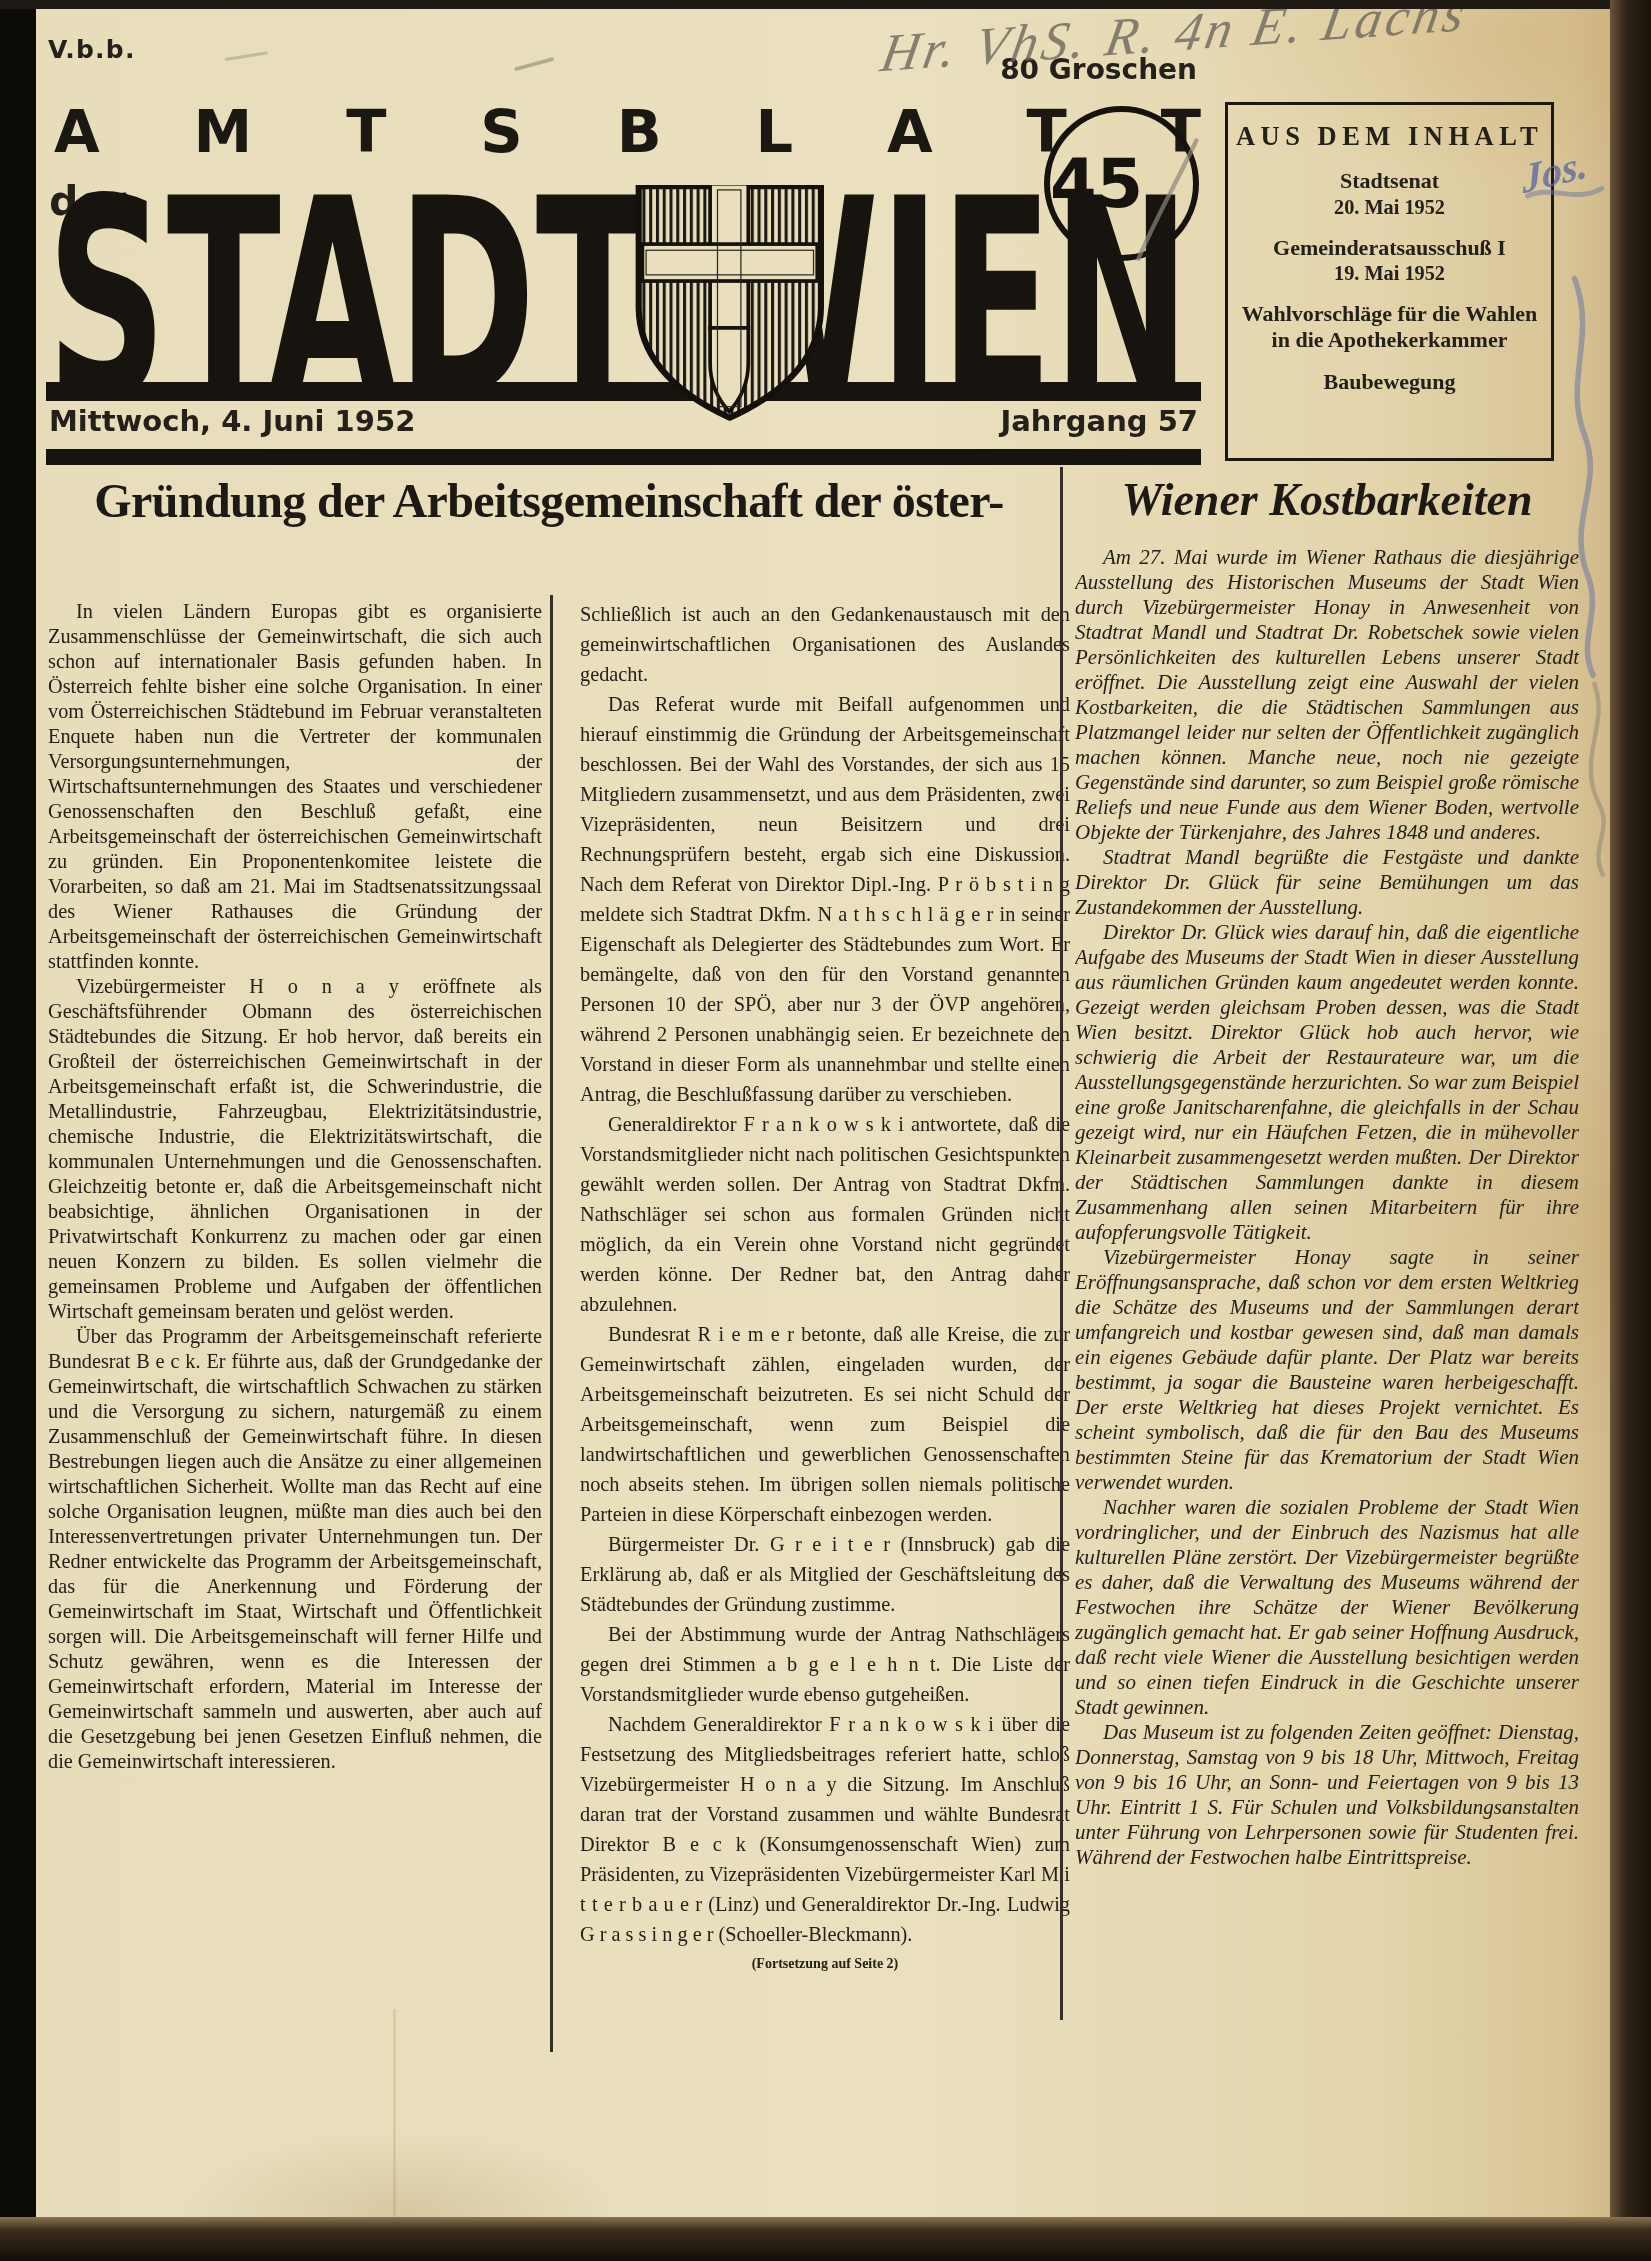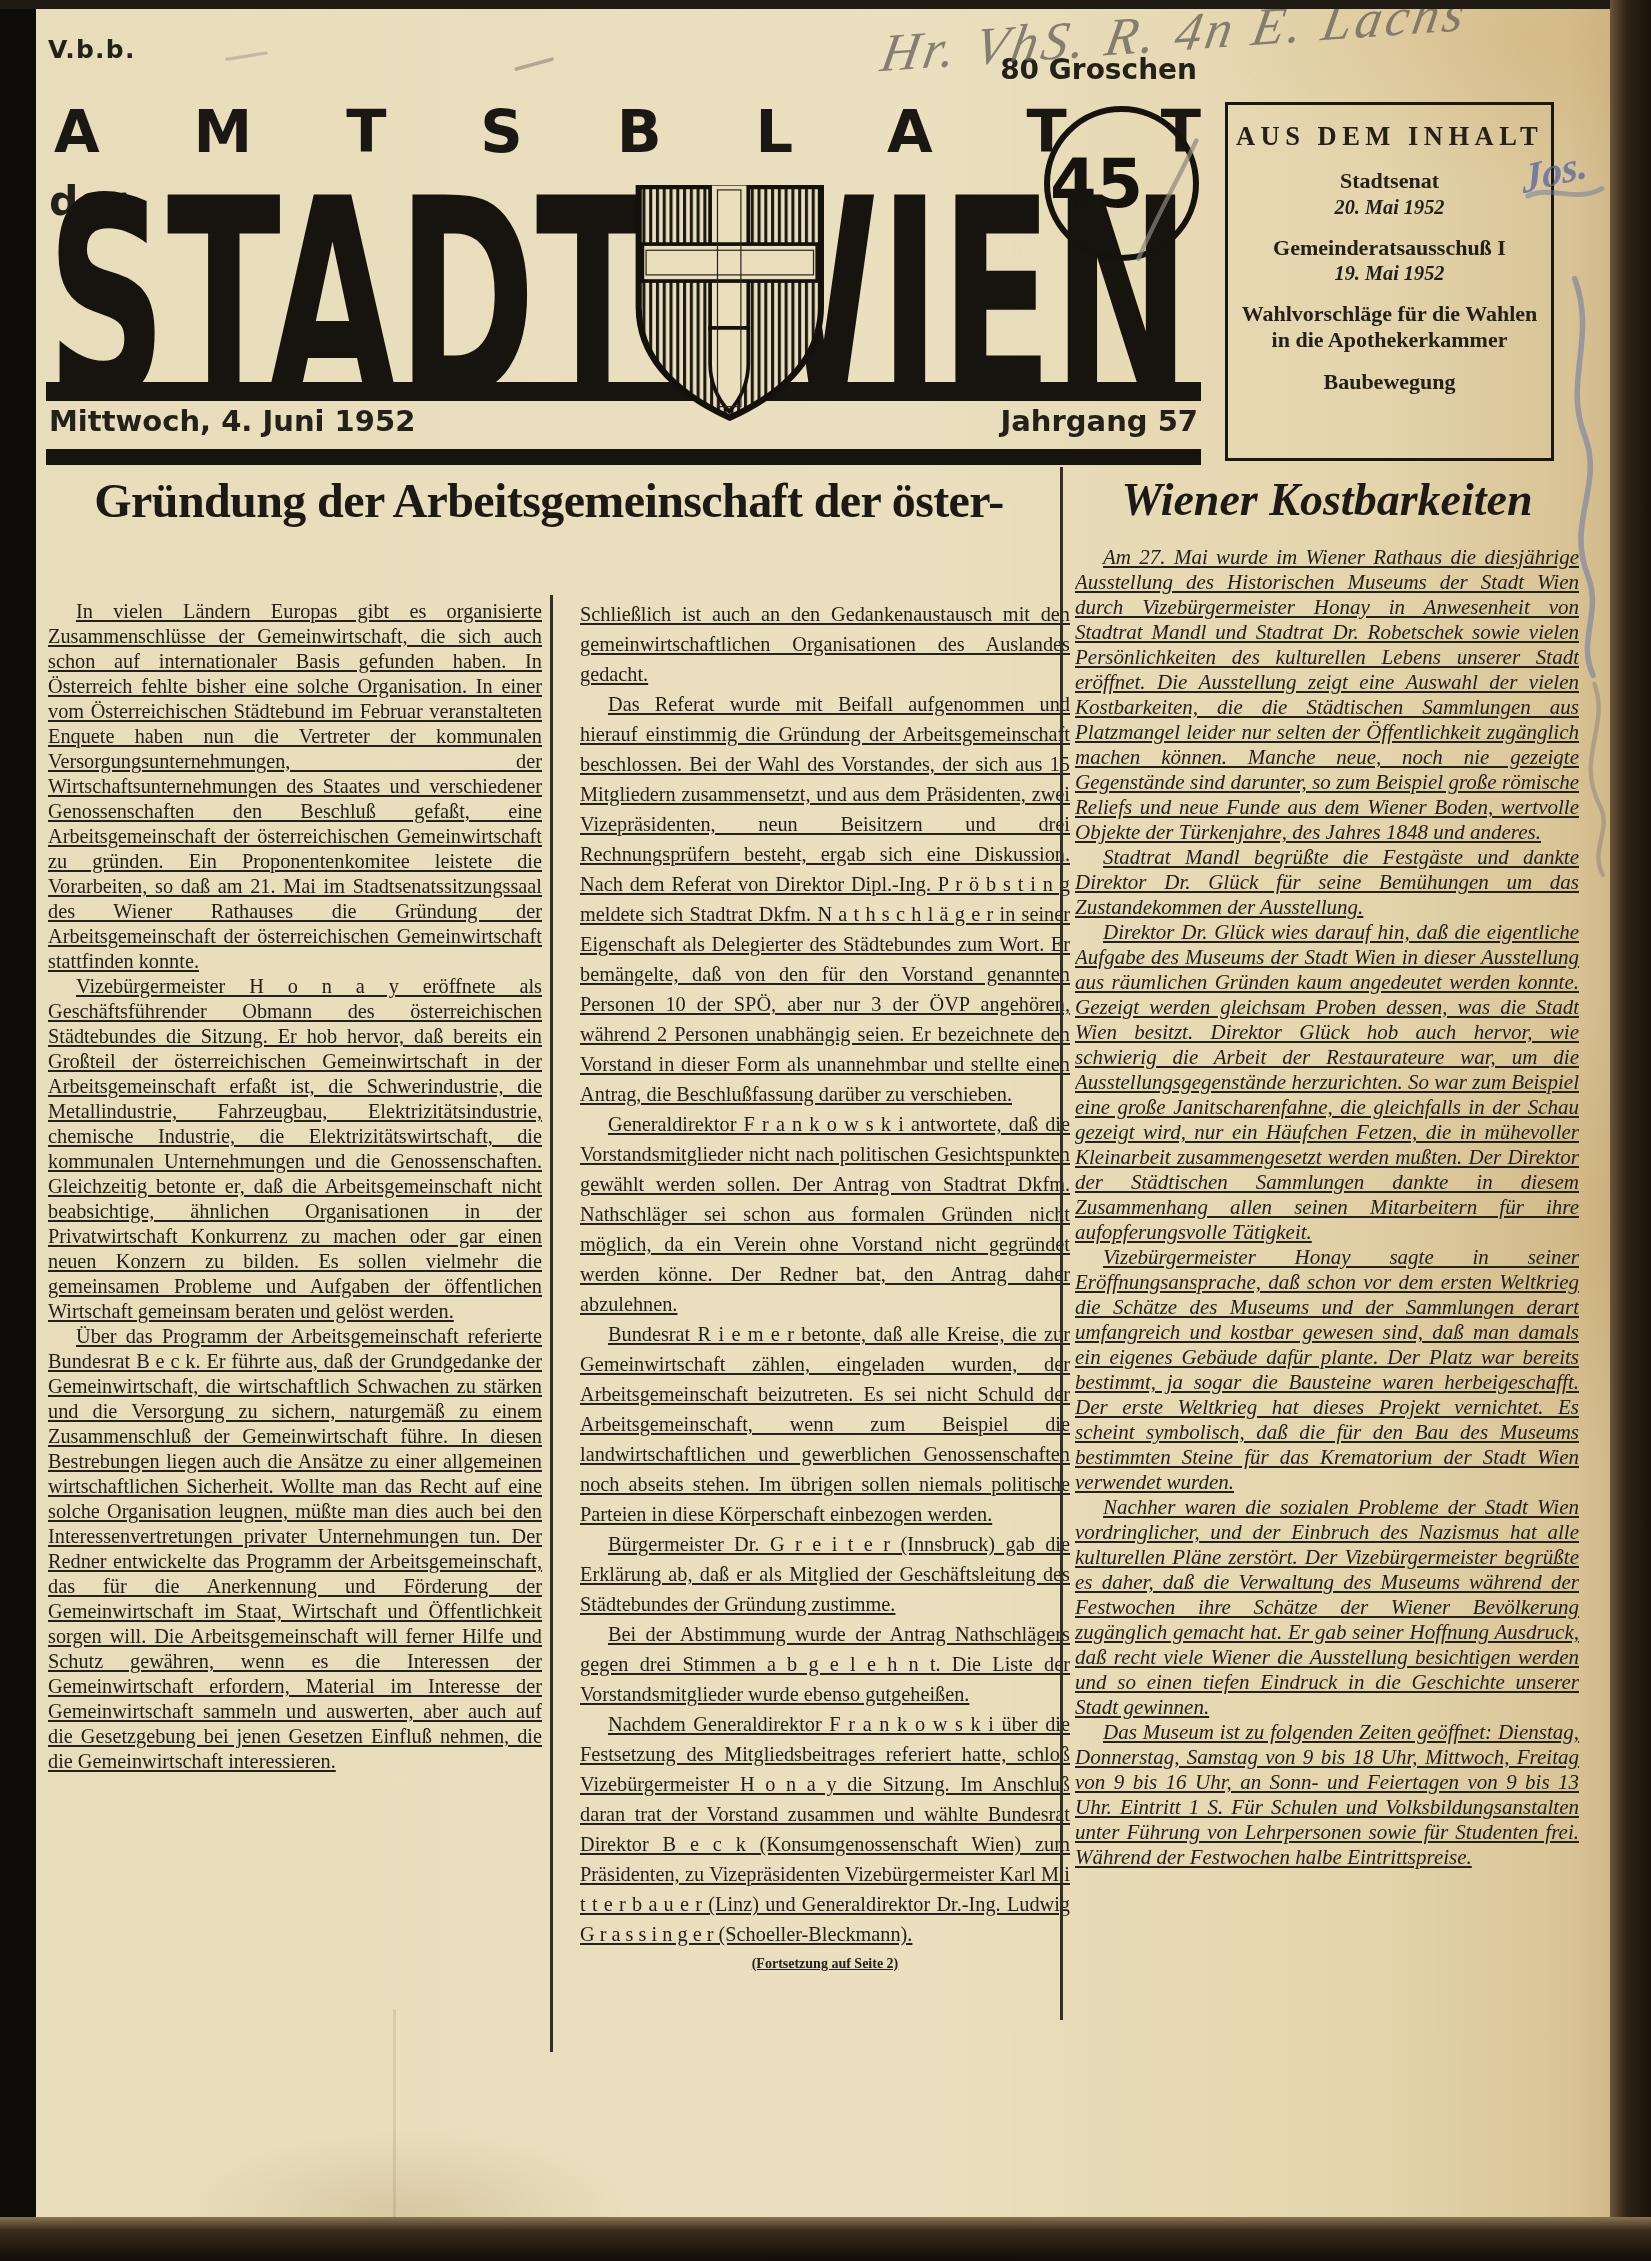--- a/index.html
+++ b/index.html
@@ -33,41 +33,41 @@
   #bar1{left:46px;top:382px;width:1155px;height:18.5px;}
   #bar2{left:46px;top:449px;width:1155px;height:16px;}
   #dateline{position:absolute;left:49px;top:404px;font-size:29px;font-weight:bold;}
   #volume{position:absolute;left:992px;top:404px;width:206px;text-align:right;font-size:29px;font-weight:bold;}
 
   
   #inhalt{position:absolute;left:1225px;top:102px;width:329px;height:359px;border:3.7px solid #1b1711;box-sizing:border-box;
      text-align:center;z-index:4;}
   #inhalt .t{font-size:26.5px;font-weight:bold;letter-spacing:5.5px;margin-top:16px;}
   #inhalt .h{font-size:22px;font-weight:bold;margin-top:16px;line-height:25px;}
-  #inhalt .d{font-size:20.3px;font-weight:bold;margin-top:2.5px;font-style:italic;}
+  #inhalt .d{font-size:20.3px;font-weight:bold;margin-top:2.5px;}
   #inhalt .b{font-size:23.4px;font-weight:bold;line-height:27px;margin:17px 8.6px 0 8.6px;}
   #inhalt .b2{font-size:22px;font-weight:bold;line-height:26px;margin:16px 6.2px 0 6.2px;}
 
   
   .hand{position:absolute;font-style:italic;pointer-events:none;}
   #hand-top{left:881px;top:-5px;width:801px;font-size:53px;color:rgba(108,102,93,.80);
      transform:rotate(-4deg) skewX(-14deg);letter-spacing:3.7px;white-space:nowrap;z-index:7;}
   #hand-jos{left:1521px;top:147px;font-size:41px;font-weight:bold;color:rgba(86,100,160,.75);
      transform:rotate(-14deg) skewX(-10deg);z-index:7;}
 
   
   #headline1{position:absolute;left:48px;top:469px;width:1002px;text-align:center;font-weight:bold;
      font-size:48px;line-height:64px;color:#1d1914;letter-spacing:-0.6px;}
   #headline2{position:absolute;left:1075px;top:473px;width:504px;text-align:center;font-weight:bold;font-style:italic;
      font-size:46px;color:#1d1914;}
   .col{position:absolute;overflow:hidden;text-align:justify;}
   #col1{left:48px;top:599px;width:494px;height:1460px;font-size:20.3px;line-height:25px;}
   #col2{left:580px;top:599px;width:490px;height:1460px;font-size:20.3px;line-height:30px;}
   #col3{left:1075px;top:545px;width:504px;height:1602px;font-size:21px;line-height:25px;font-style:italic;}
-  .col p{margin:0;hyphens:auto;text-decoration:underline;}
+  .col p{margin:0;hyphens:auto;}
   .col p.ind{text-indent:28px;}
   .cont{text-align:center;font-weight:bold;font-size:14px;margin-top:6.2px;}
   .vrule{position:absolute;width:2.5px;background:#332e27;z-index:2;}
   #rule1{left:550px;top:595px;height:1457px;}
   #rule2{left:1060px;top:467px;height:1553px;}
 
   #marks{position:absolute;left:0;top:0;z-index:8;pointer-events:none;}
 </style>
 </head>
 <body>

